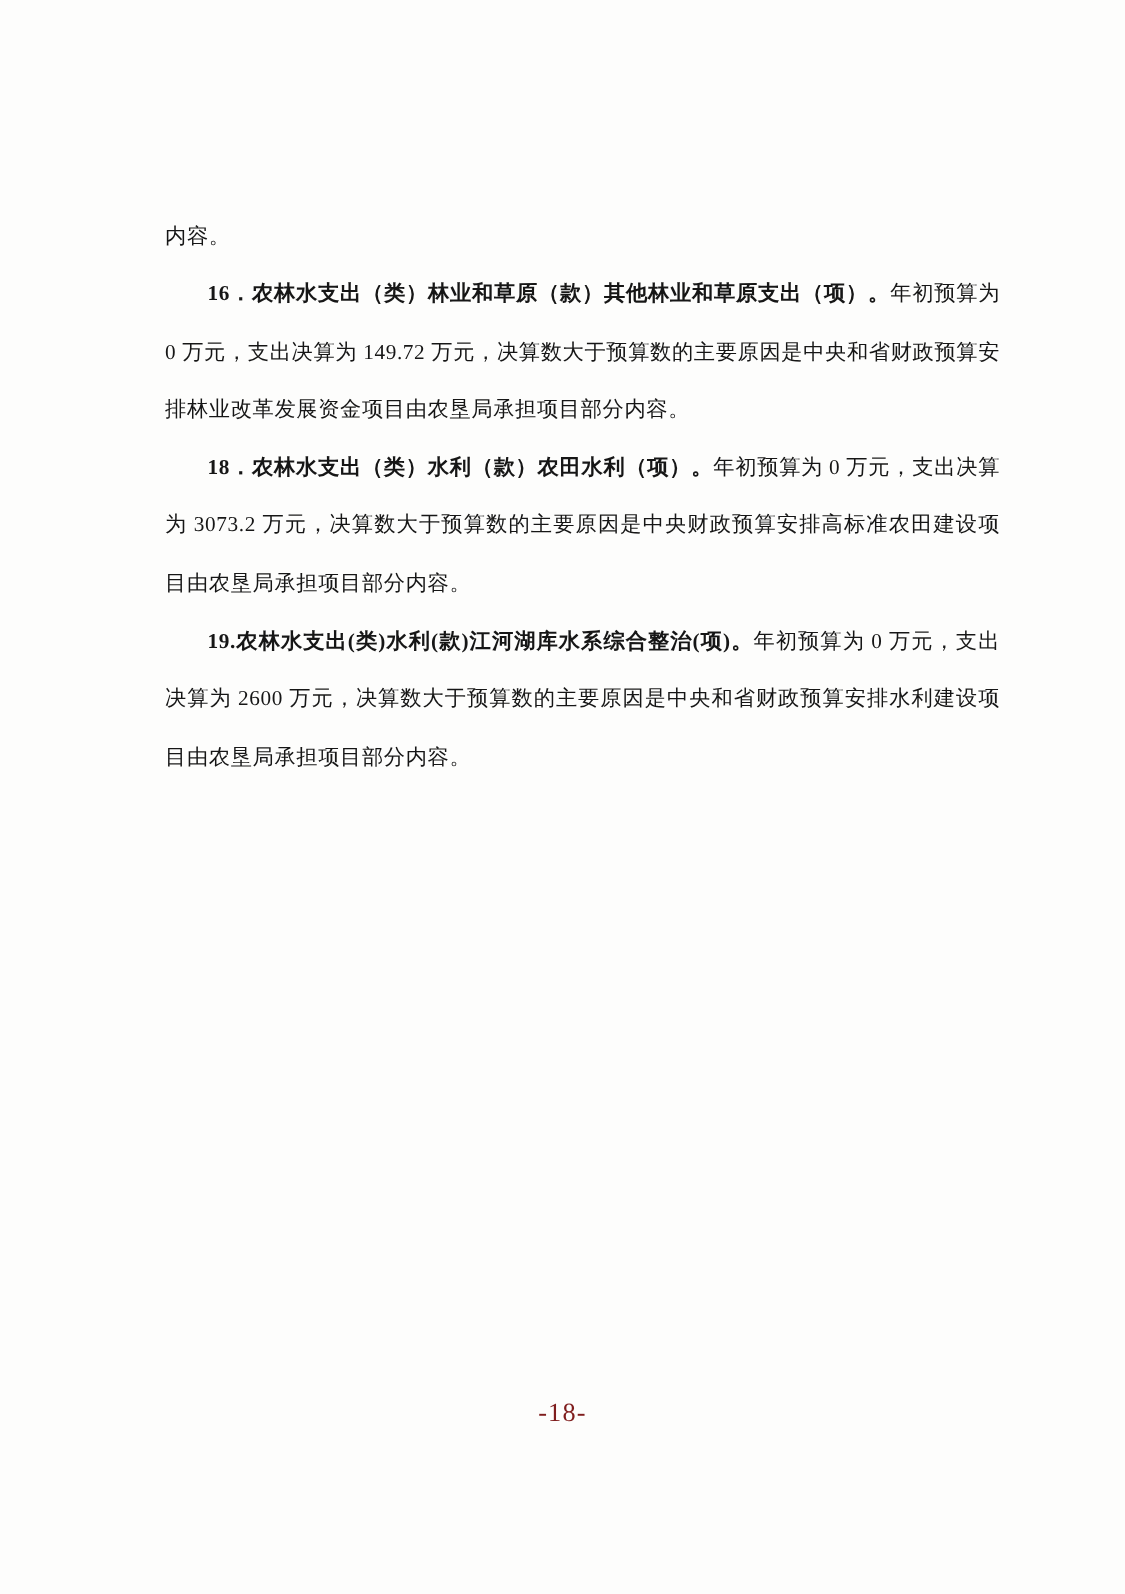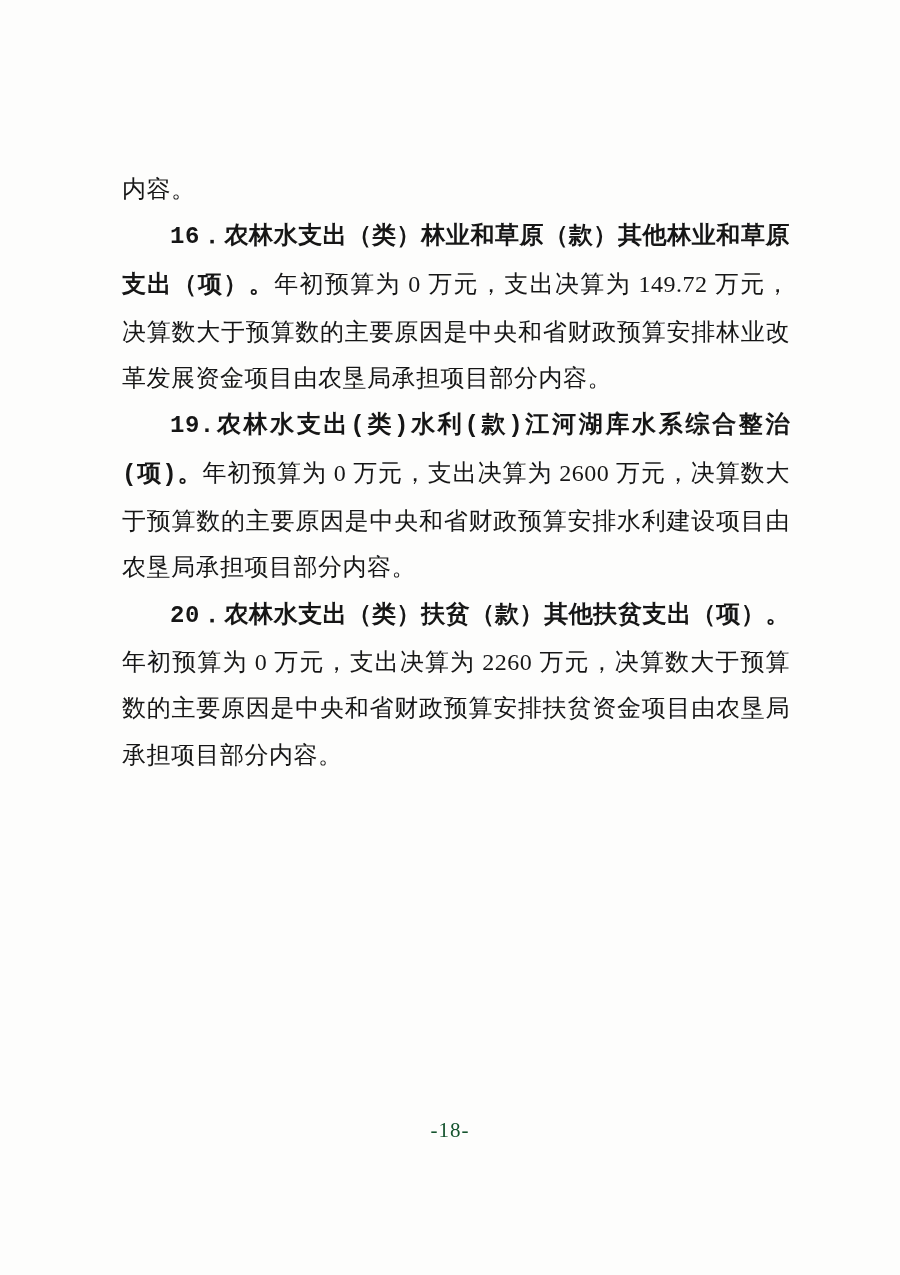--- a/index.html
+++ b/index.html
@@ -11,72 +11,71 @@
     position: relative;
     width: 900px;
     height: 1275px;
     background: #fdfdfc;
     overflow: hidden;
     font-family: "Liberation Serif", serif;
     color: #161616;
   }
   .text-block {
     position: absolute;
-    left: 122px;
+    left: 132px;
     top: 166px;
     width: 668px;
-    font-size: 24px;
+    font-size: 17px;
     line-height: 46.3px;
     text-align: justify;
     text-justify: inter-ideograph;
     letter-spacing: 0.5px;
   }
   .text-block p {
     margin: 0;
     padding: 0;
   }
   p.continuation {
     text-indent: 0;
   }
   p.para {
     text-indent: 2em;
   }
   .lead {
     font-weight: 700;
     letter-spacing: 0.5px;
-    font-family: Liberation Mono, monospace;
   }
   .body-text {
     font-weight: 400;
   }
   .footer {
     position: absolute;
     left: 0;
     width: 100%;
     top: 1118px;
     text-align: center;
     font-size: 21px;
     letter-spacing: 1px;
-    color: #14532d;
+    color: #7f1d1d;
     font-family: "Liberation Serif", serif;
   }
 </style>
 </head>
 <body>
 
 <div class="page">
   <div class="text-block">
 
     <p class="continuation">内容。</p>
 
     <p class="para"><span class="lead">16．农林水支出（类）林业和草原（款）其他林业和草原支出（项）。</span><span class="body-text">年初预算为 0 万元，支出决算为 149.72 万元，决算数大于预算数的主要原因是中央和省财政预算安排林业改革发展资金项目由农垦局承担项目部分内容。</span></p>
 
 
+    <p class="para"><span class="lead">18．农林水支出（类）水利（款）农田水利（项）。</span><span class="body-text">年初预算为 0 万元，支出决算为 3073.2 万元，决算数大于预算数的主要原因是中央财政预算安排高标准农田建设项目由农垦局承担项目部分内容。</span></p>
 
     <p class="para"><span class="lead">19.农林水支出(类)水利(款)江河湖库水系综合整治(项)。</span><span class="body-text">年初预算为 0 万元，支出决算为 2600 万元，决算数大于预算数的主要原因是中央和省财政预算安排水利建设项目由农垦局承担项目部分内容。</span></p>
 
-    <p class="para"><span class="lead">20．农林水支出（类）扶贫（款）其他扶贫支出（项）。</span><span class="body-text">年初预算为 0 万元，支出决算为 2260 万元，决算数大于预算数的主要原因是中央和省财政预算安排扶贫资金项目由农垦局承担项目部分内容。</span></p>
 
 
   </div>
 
   <div class="footer">-18-</div>
 </div>
 
 </body></html>

